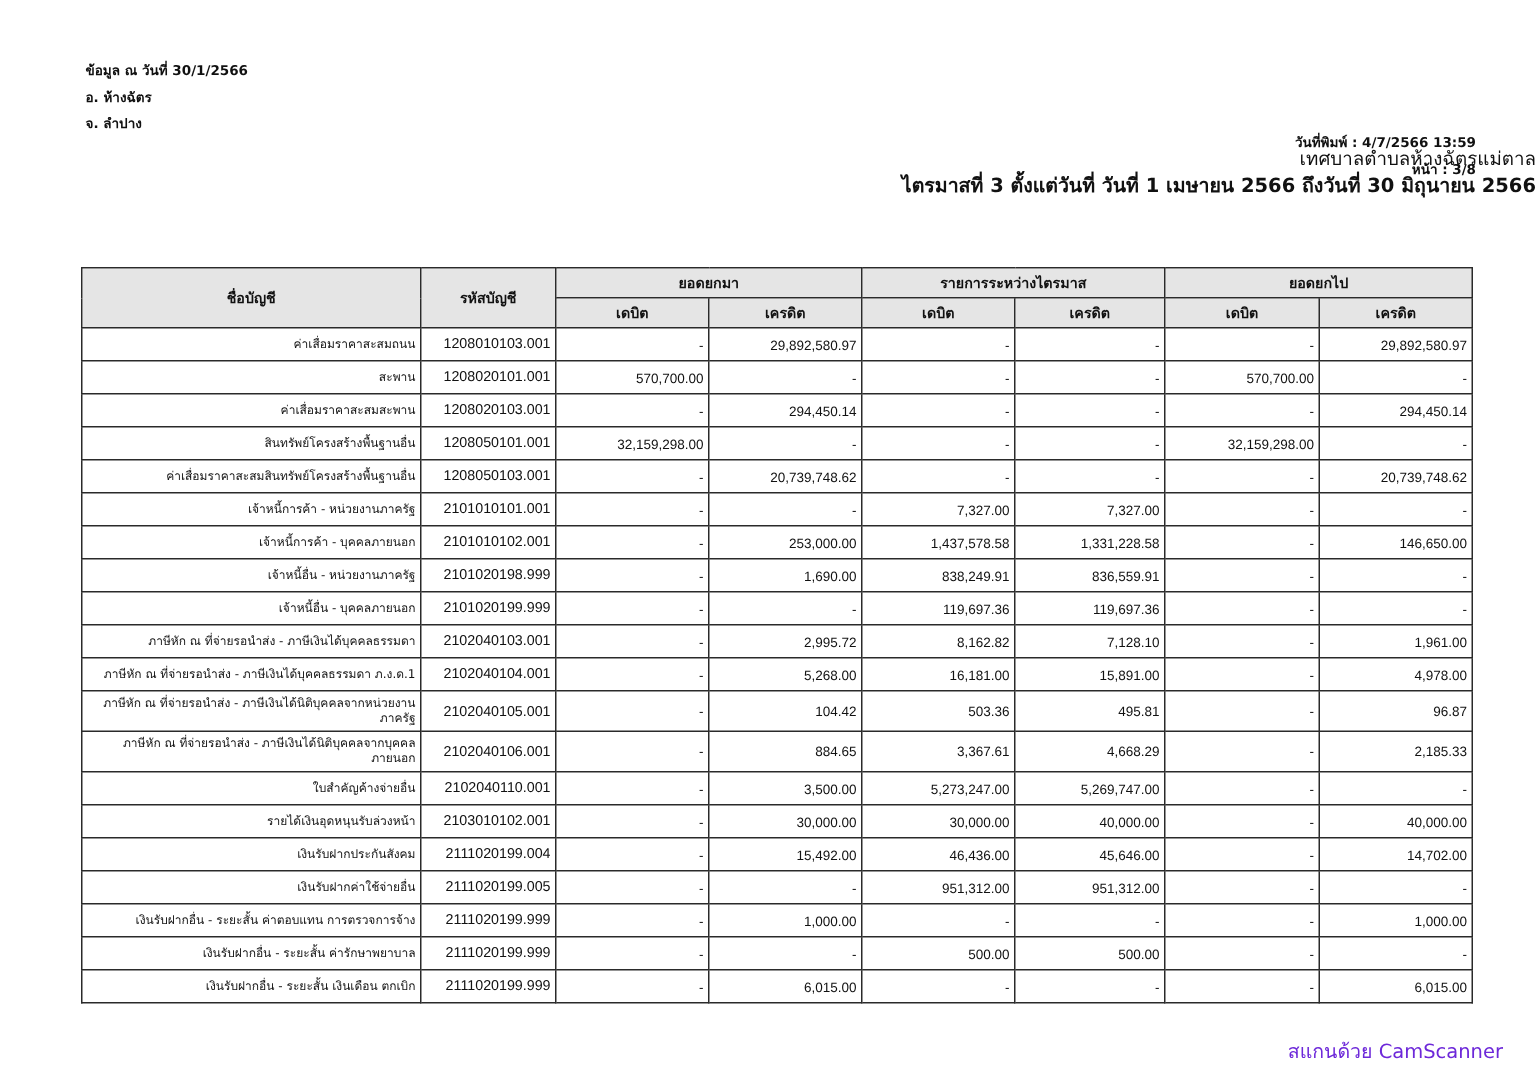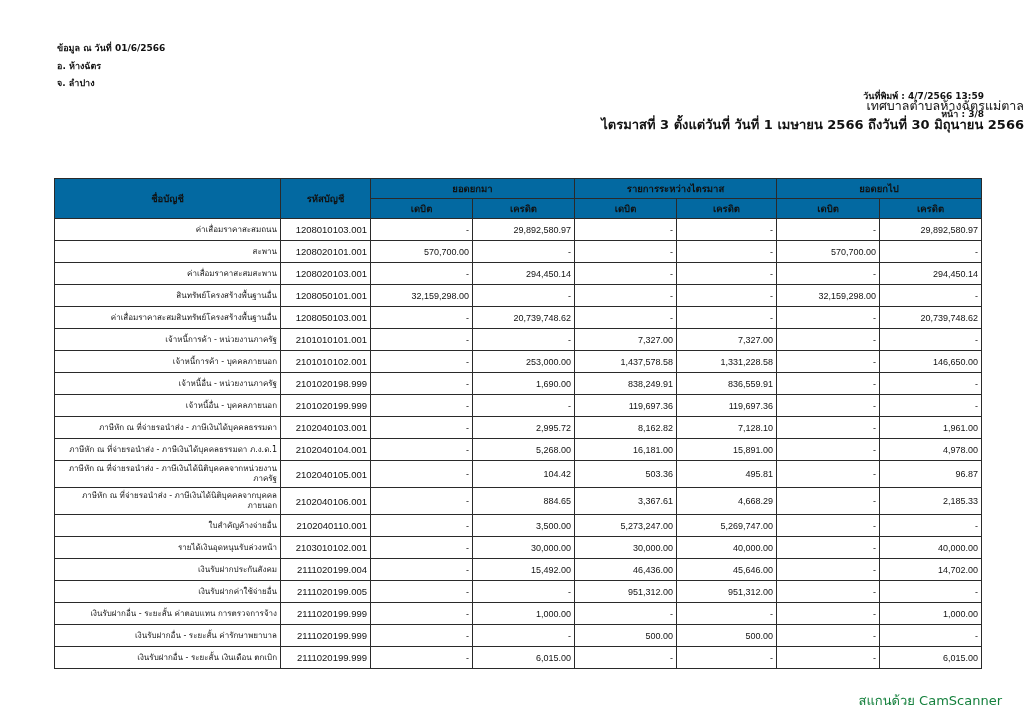--- a/index.html
+++ b/index.html
@@ -24,41 +24,41 @@
     border-collapse: collapse;
     table-layout: fixed;
     font-family: "Liberation Sans", "DejaVu Sans", sans-serif;
   }
   table.tb th, table.tb td {
     border: 1.3px solid #2a2a2a;
     padding: 0 3px;
     overflow: hidden;
   }
   table.tb thead th {
-    background: #0369a1;
+    background: #e5e5e5;
     font-size: 9.5px;
     font-weight: bold;
     text-align: center;
     height: 19px;
   }
   table.tb tbody td {
     font-size: 9px;
     height: 21px;
   }
   table.tb tbody tr.tall td { height: 26px; }
   td.name { text-align: right; font-size: 8px !important; line-height: 10px; font-family: "DejaVu Sans", sans-serif; }
   td.code { text-align: right; font-size: 9.5px !important; }
   td.num { text-align: right; font-size: 9px; }
-  .footer-cs { position: absolute; right: 22px; top: 690px; font-size: 13px; color: #15803d; font-family: "DejaVu Sans", sans-serif; }
+  .footer-cs { position: absolute; right: 22px; top: 690px; font-size: 13px; color: #6d28d9; font-family: "DejaVu Sans", sans-serif; }
 </style>
 </head>
 <body>
 
 <div class="meta-left">
-  <div>ข้อมูล ณ วันที่ 01/6/2566</div>
+  <div>ข้อมูล ณ วันที่ 30/1/2566</div>
   <div>อ. ห้างฉัตร</div>
   <div>จ. ลำปาง</div>
 </div>
 
 <div class="meta-right">
   <div>วันที่พิมพ์ : 4/7/2566  13:59</div>
   <div>หน้า : 3/8</div>
 </div>
 
 <div class="titles">

